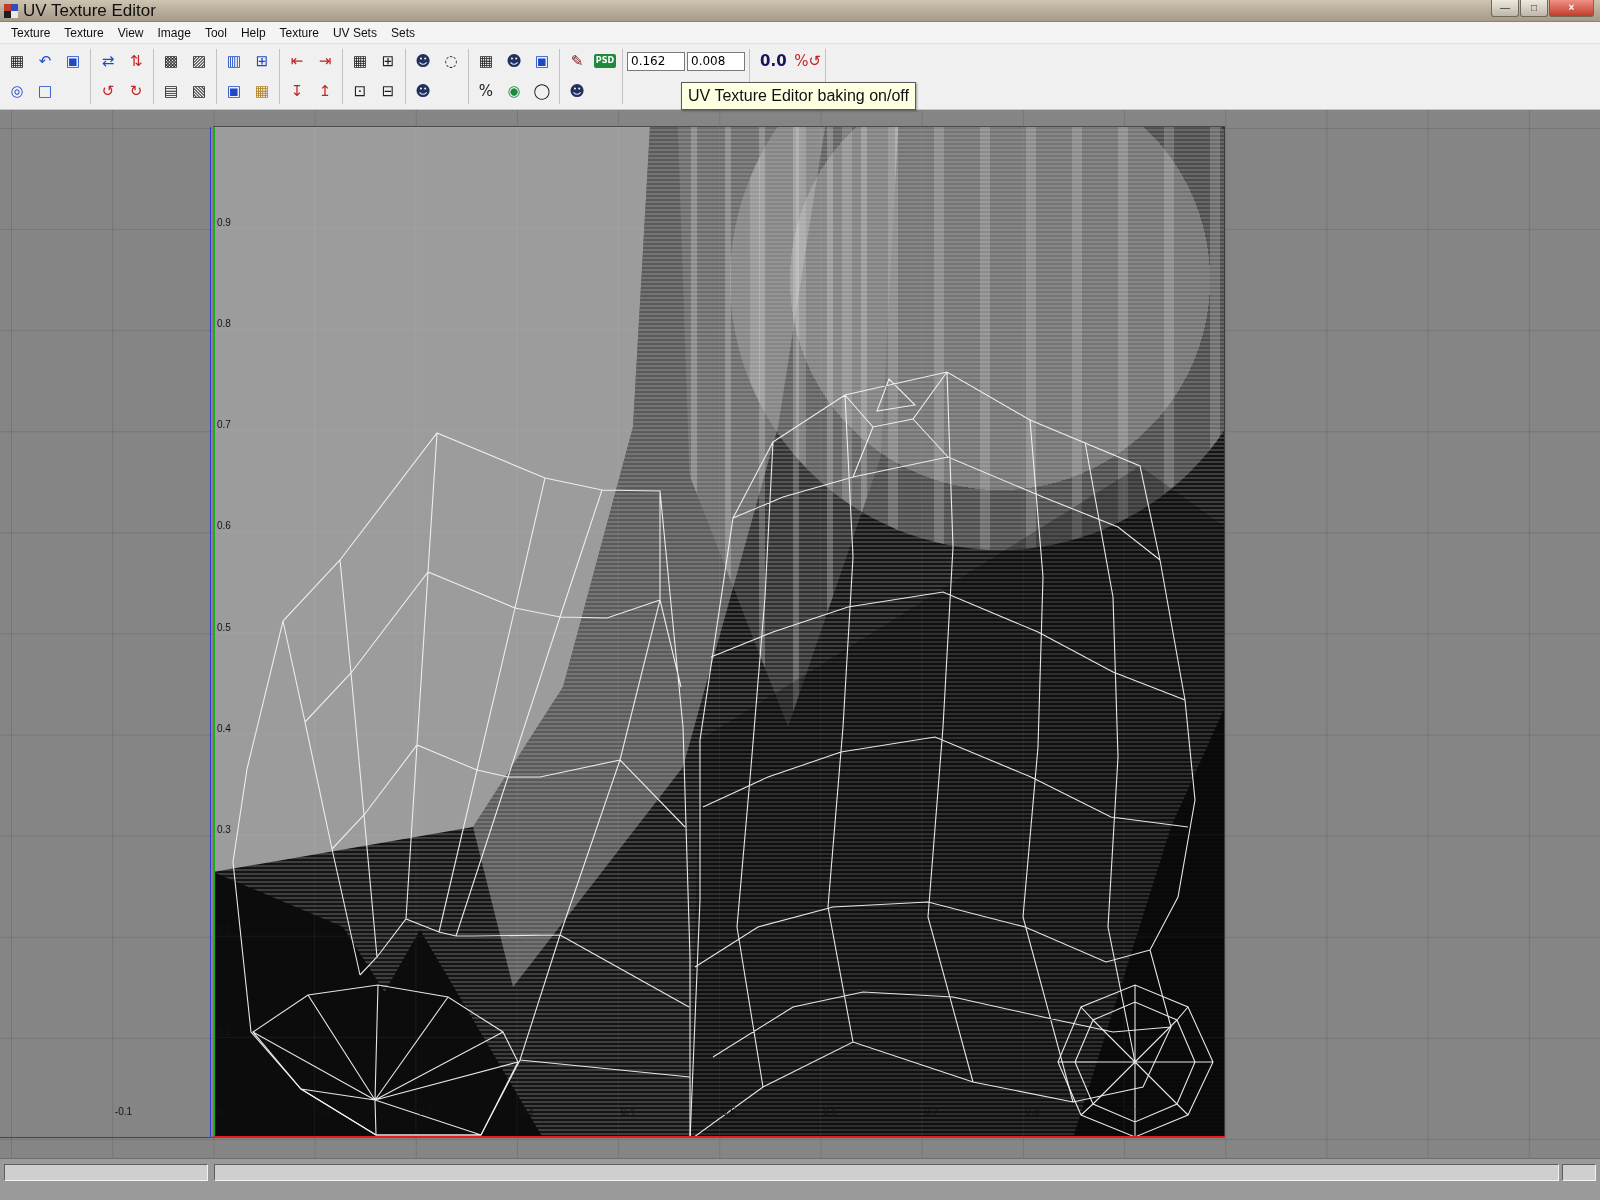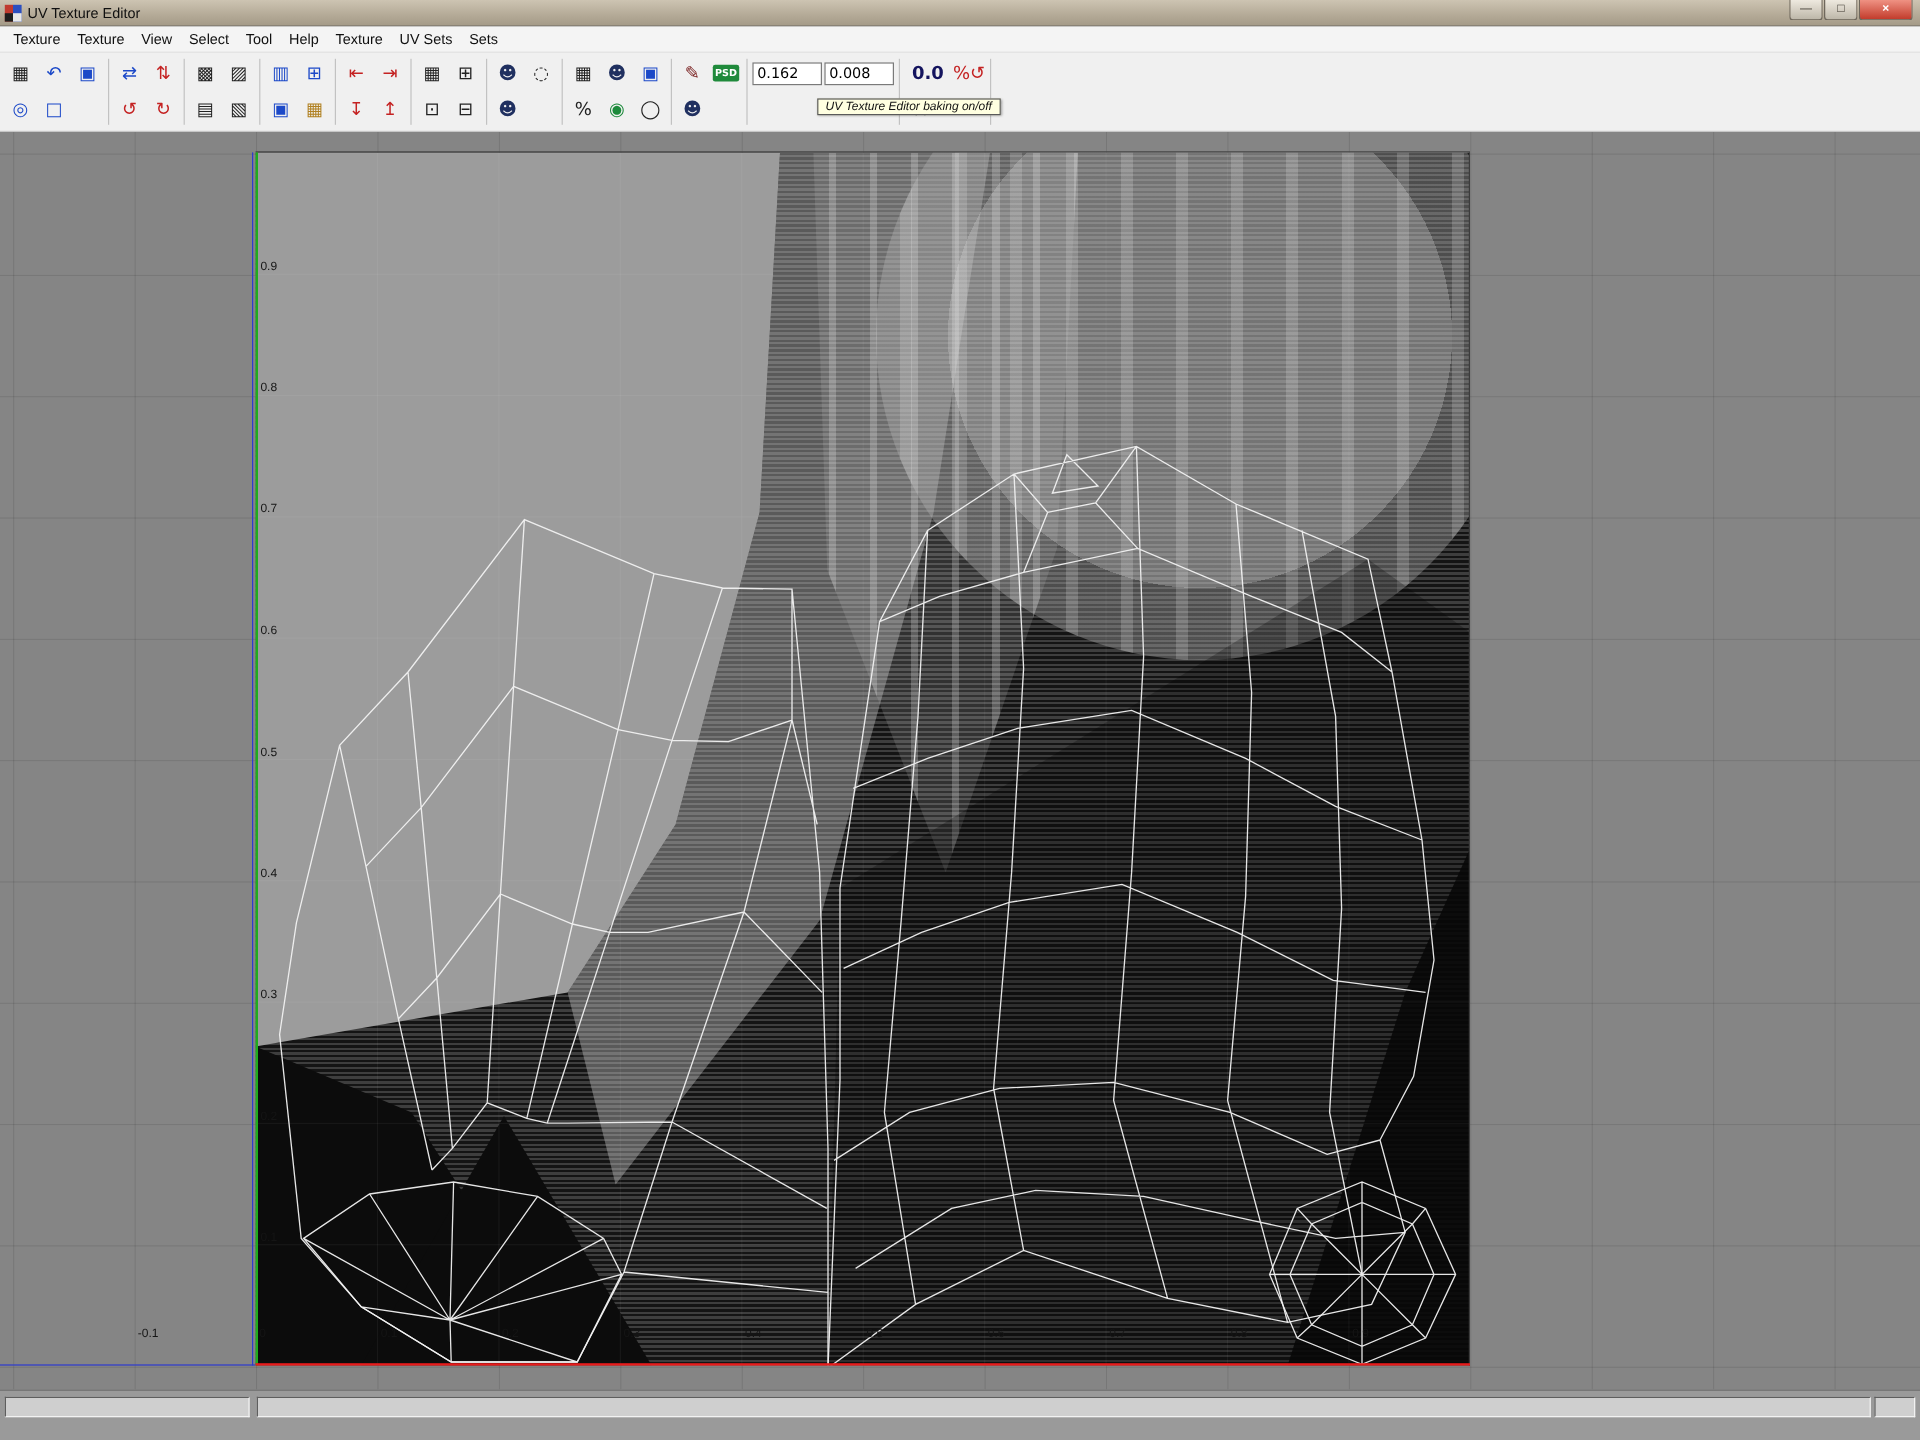--- a/index.html
+++ b/index.html
@@ -15,21 +15,21 @@
     position:absolute; left:0; top:0; width:1600px; height:22px;
     background:linear-gradient(180deg,#cdc4b2 0%,#b4aa97 60%,#a59b88 100%);
     border-bottom:1px solid #8a8273;
     display:flex; align-items:center;
   }
   .win-icon{ width:14px; height:14px; margin:0 5px 0 4px;
     background:linear-gradient(to right,#c03a2e 0 7px,#2b4fc0 7px 14px);
     position:relative; }
   .win-icon::after{ content:""; position:absolute; left:0; top:7px; width:14px; height:7px;
     background:linear-gradient(to right,#1d1d1d 0 7px,#e8e8e8 7px 14px); }
-  .title-text{ font-size:12px; color:#101010; }
+  .title-text{ font-size:17px; color:#101010; }
   .win-controls{ margin-left:auto; margin-right:6px; display:flex; align-self:flex-start; }
   .win-btn{
     width:28px; height:17px; margin-left:1px;
     border:1px solid #6e675c; border-top:none; border-radius:0 0 3px 3px;
     background:linear-gradient(#eee9df,#bdb7a9);
     color:#3a352c; font-size:10px; line-height:1;
     display:flex; align-items:center; justify-content:center; padding:0;
   }
   .win-btn.close{ width:45px; background:linear-gradient(#ef9283,#c23b2b); color:#fff; font-weight:bold; }
 
@@ -56,26 +56,25 @@
     display:flex; align-items:center; justify-content:center; cursor:default;
   }
   .tb-btn .badge{ font-size:8px; font-weight:bold; color:#fff; padding:3px 2px; border-radius:2px; letter-spacing:0; }
   .tb-field{
     width:58px; height:19px; border:1px solid #7a7a7a; background:#fff;
     font-family:"DejaVu Sans",sans-serif; font-size:12px; padding:0 3px;
   }
   .tb-value{ font-size:15px; font-weight:bold; color:#14145e; padding:0 6px; font-family:"DejaVu Sans",sans-serif; }
 
   .tooltip{
-    position:absolute; left:681px; top:82px; height:14px; z-index:60;
+    position:absolute; left:681px; top:82px; height:28px; z-index:60;
     background:#ffffe1; border:1px solid #5a5a5a;
-    font-size:10px; color:#111; padding:0 6px;
+    font-size:16px; color:#111; padding:0 6px;
     display:flex; align-items:center; white-space:nowrap;
     box-shadow:1px 1px 2px rgba(0,0,0,.35);
-    font-style:italic;
   }
 
   
   .main{
     position:absolute; left:0; top:110px; width:1600px; height:1048px;
     background-color:#858585;
     background-image:
       linear-gradient(90deg, rgba(0,0,0,.11) 1px, transparent 1px),
       linear-gradient(rgba(0,0,0,.11) 1px, transparent 1px);
     background-size:101.2px 101.1px;
@@ -161,21 +160,21 @@
       <button class="win-btn">—</button>
       <button class="win-btn">□</button>
       <button class="win-btn close">×</button>
     </div>
 </div>
 
 <div class="menubar">
     <div class="menu-item">Texture</div>
     <div class="menu-item">Texture</div>
     <div class="menu-item">View</div>
-    <div class="menu-item">Select</div>
+    <div class="menu-item">Image</div>
     <div class="menu-item">Tool</div>
     <div class="menu-item">Help</div>
     <div class="menu-item">Texture</div>
     <div class="menu-item">UV Sets</div>
     <div class="menu-item">Sets</div>
   </div>
 
 <div class="toolbar">
     <div class="tb-group">
       <div class="tb-row">

